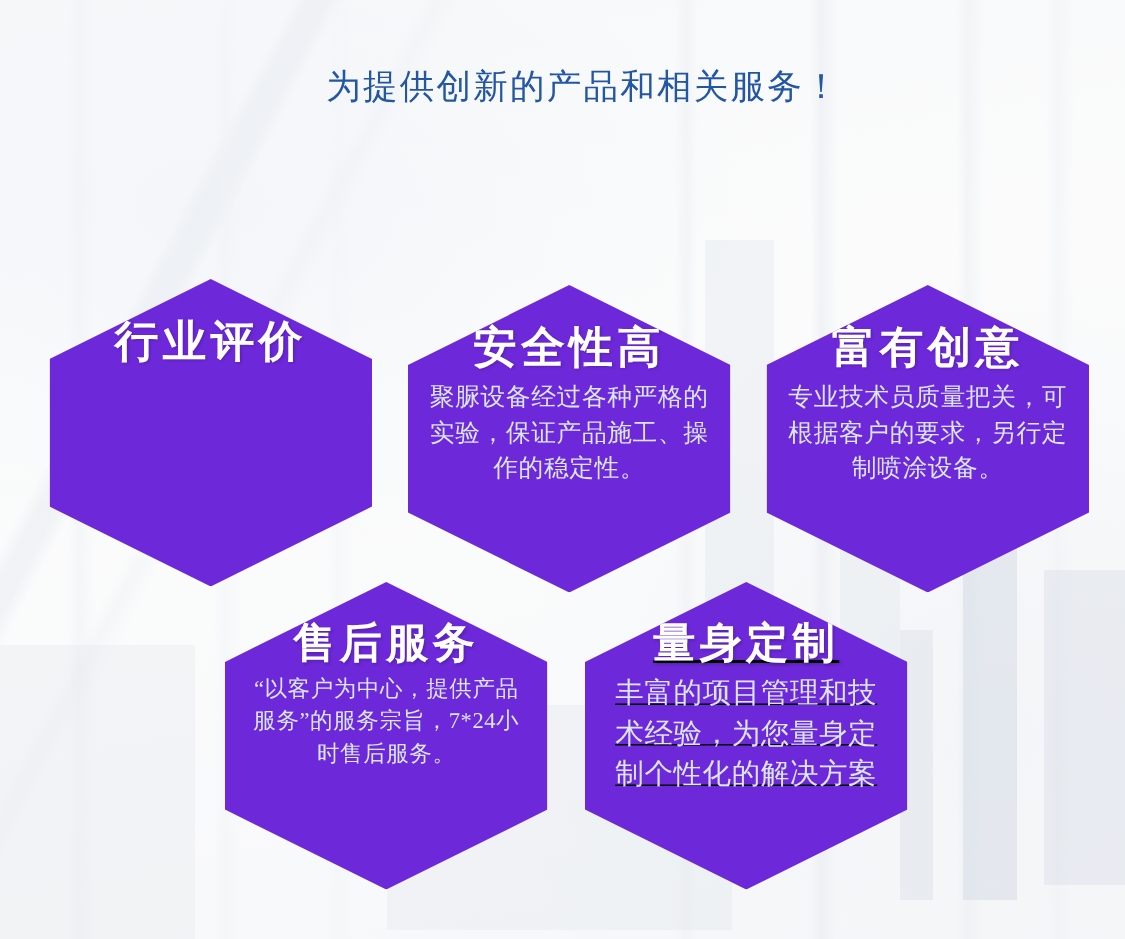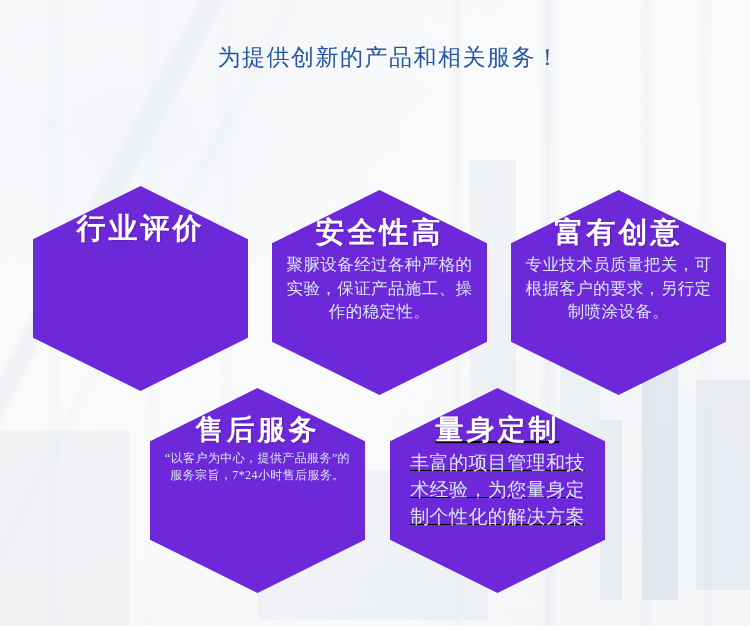--- a/index.html
+++ b/index.html
@@ -126,21 +126,21 @@
   
   #hex1 { left: 33px;  top: 186px; }
   #hex2 { left: 272px; top: 190px; }
   #hex3 { left: 511px; top: 190px; }
   
   #hex4 { left: 150px; top: 388px; }
   #hex5 { left: 390px; top: 388px; text-decoration: underline; }
 
   #hex1 .hex-title { margin-bottom: 8px; }
   #hex4 .hex-title, #hex5 .hex-title { font-size: 28px; text-align: center; }
-  #hex4 .hex-body { font-size: 12px; }
+  #hex4 .hex-body { font-size: 15px; }
   #hex5 .hex-body { font-size: 19px; }
 </style>
 </head>
 <body>
 
 <div id="stage">
 
   <div class="bg-photo"></div>
   <div class="bg-shape b1"></div>
   <div class="bg-shape b2"></div>

